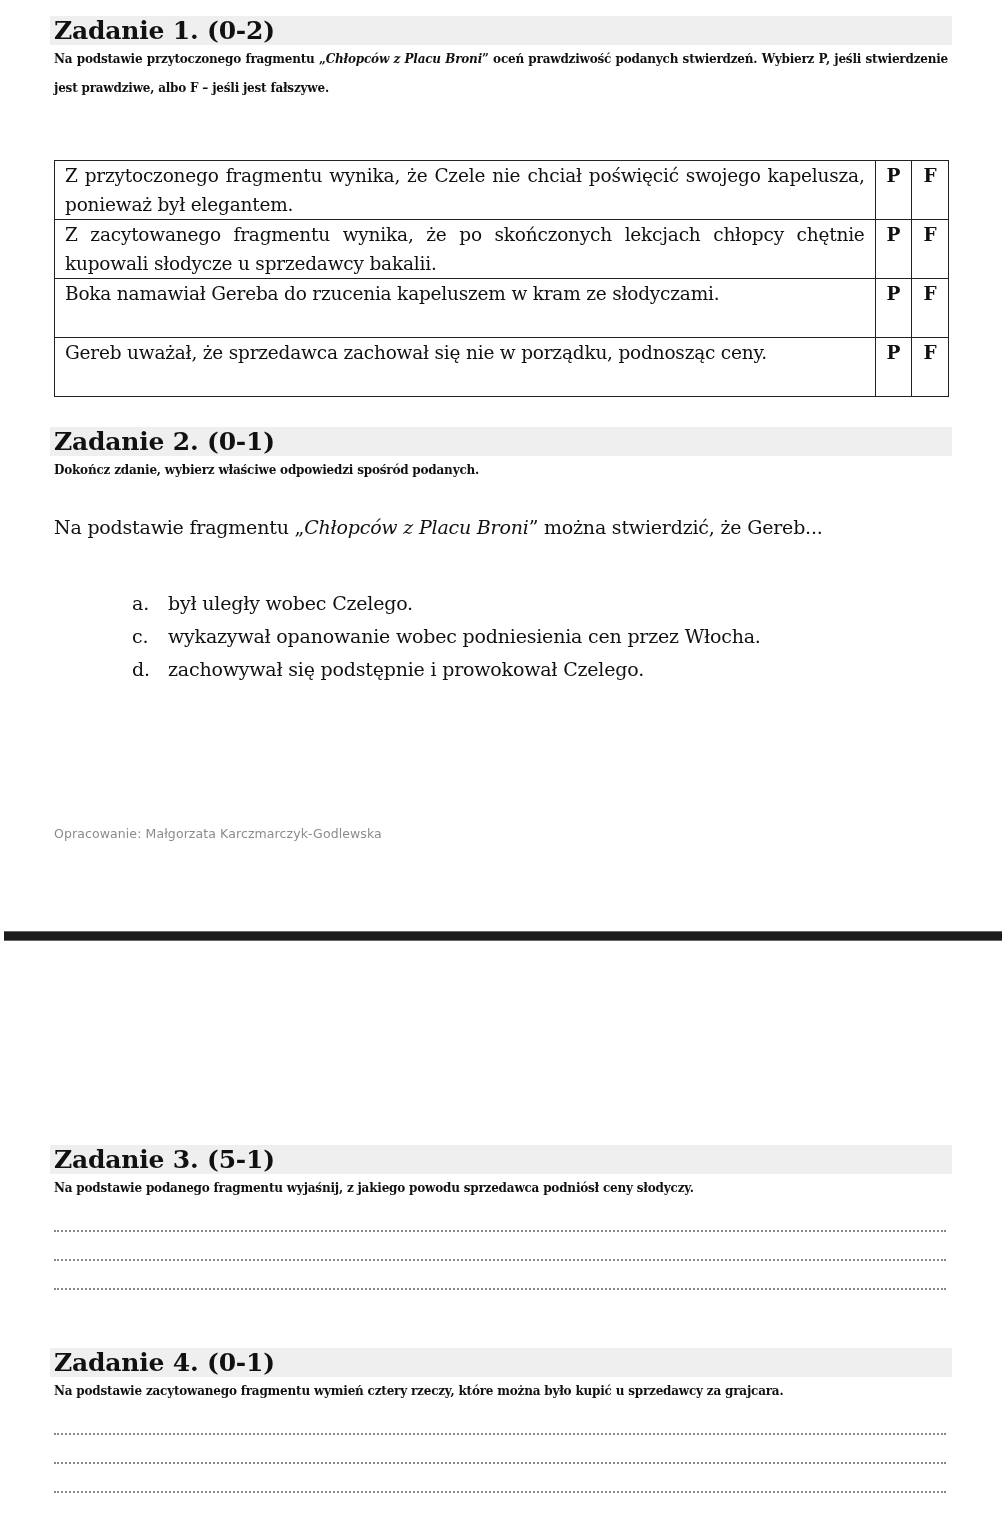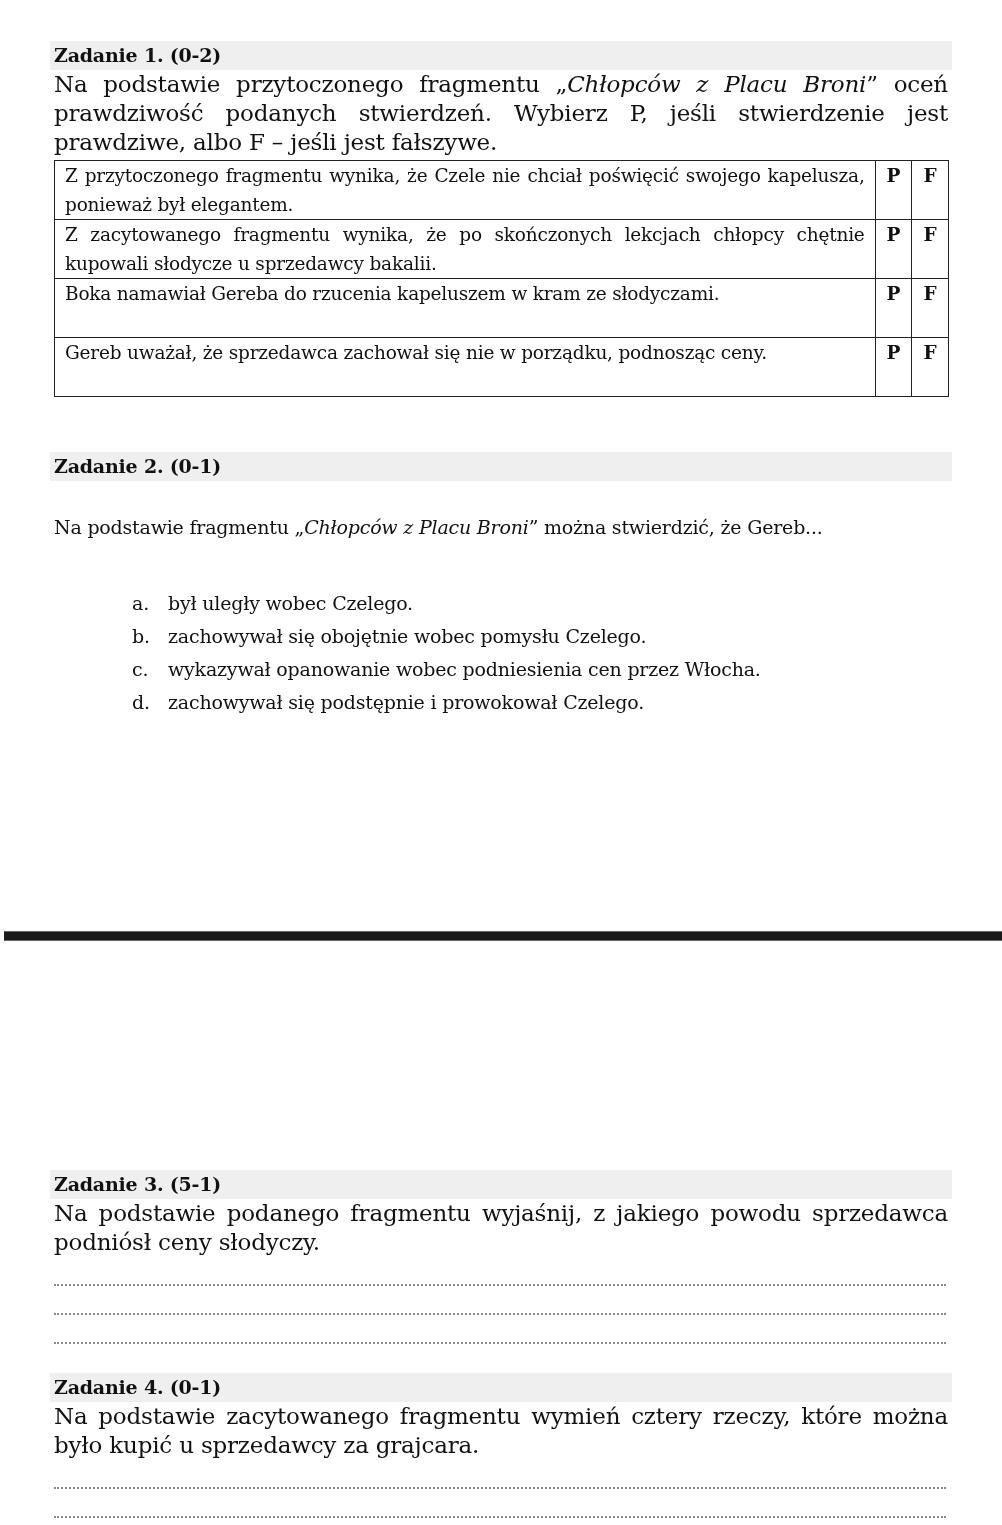--- a/index.html
+++ b/index.html
@@ -2,27 +2,26 @@
 <html><head>
 <meta charset="utf-8">
 <style>
   html, body { margin: 0; padding: 0; background: #ffffff; }
   body {
     width: 1002px; height: 1525px; position: relative; overflow: hidden;
     font-family: "DejaVu Serif", "Liberation Serif", serif; color: #111;
   }
   .sec { position: absolute; left: 54px; width: 894px; }
   .task-head {
-    background: #efefef; font-weight: bold; font-size: 19px;
+    background: #efefef; font-weight: bold; font-size: 25px;
     line-height: 29px; padding-left: 0; margin-left: -4px; padding-left: 4px; width: 898px;
     letter-spacing: -0.2px;
-    margin-top: 25px;
   }
   .prompt {
-    font-weight: normal; font-size: 23px; line-height: 29px; text-align: justify;
+    font-weight: bold; font-size: 12px; line-height: 29px; text-align: justify;
     text-align-last: left; letter-spacing: -0.2px;
   }
   .prompt i { font-style: italic; }
   table.pf {
     position: absolute; left: 54px; top: 160px; width: 895px;
     border-collapse: collapse; font-size: 18.5px; line-height: 29px;
   }
   table.pf td { border: 1.5px solid #222; vertical-align: top; padding: 0 10px; }
   table.pf td.stmt { width: 762px; height: 58px; text-align: justify; text-align-last: left; letter-spacing: -0.2px; }
   table.pf td.pf-cell { width: 34px; text-align: center; font-weight: bold; padding: 0; }
@@ -73,31 +72,32 @@
   <tr>
     <td class="stmt">Gereb uważał, że sprzedawca zachował się nie w porządku, podnosząc ceny.</td>
     <td class="pf-cell">P</td>
     <td class="pf-cell">F</td>
   </tr>
 </tbody>
   </table>
 
 <div class="sec" style="top:427px;">
   <div class="task-head">Zadanie 2. (0-1)</div>
+  <div class="prompt">Dokończ zdanie, wybierz właściwe odpowiedzi spośród podanych.</div>
 </div>
 <div class="sec lead" style="top:513px;"><span>Na podstawie fragmentu „</span><i>Chłopców z Placu Broni</i><span>” można stwierdzić, że Gereb...</span></div>
 
 <ol class="options">
   <li><span class="ltr">a.</span><span>był uległy wobec Czelego.</span></li>
-  <li><span class="ltr">b.</span><span>zachowywał się obojętnie wobec pomysłu Czelego.</span></li>
   <li><span class="ltr">c.</span><span>wykazywał opanowanie wobec podniesienia cen przez Włocha.</span></li>
   <li><span class="ltr">d.</span><span>zachowywał się podstępnie i prowokował Czelego.</span></li>
 </ol>
 
 <div class="footer">
+  <div>Opracowanie: Małgorzata Karczmarczyk-Godlewska</div>
 </div>
 
 <div class="divider"></div>
 
 <div class="sec" style="top:1145px;">
   <div class="task-head">Zadanie 3. (5-1)</div>
   <div class="prompt">Na podstawie podanego fragmentu wyjaśnij, z jakiego powodu sprzedawca podniósł ceny słodyczy.</div>
   <div class="answer-line"></div>
   <div class="answer-line"></div>
   <div class="answer-line"></div>

